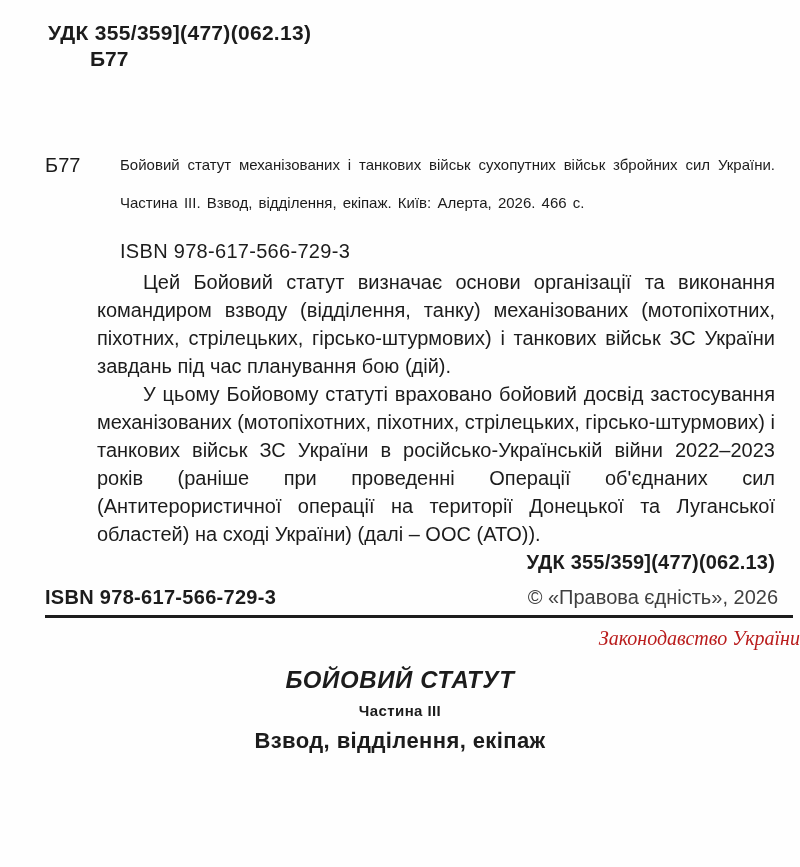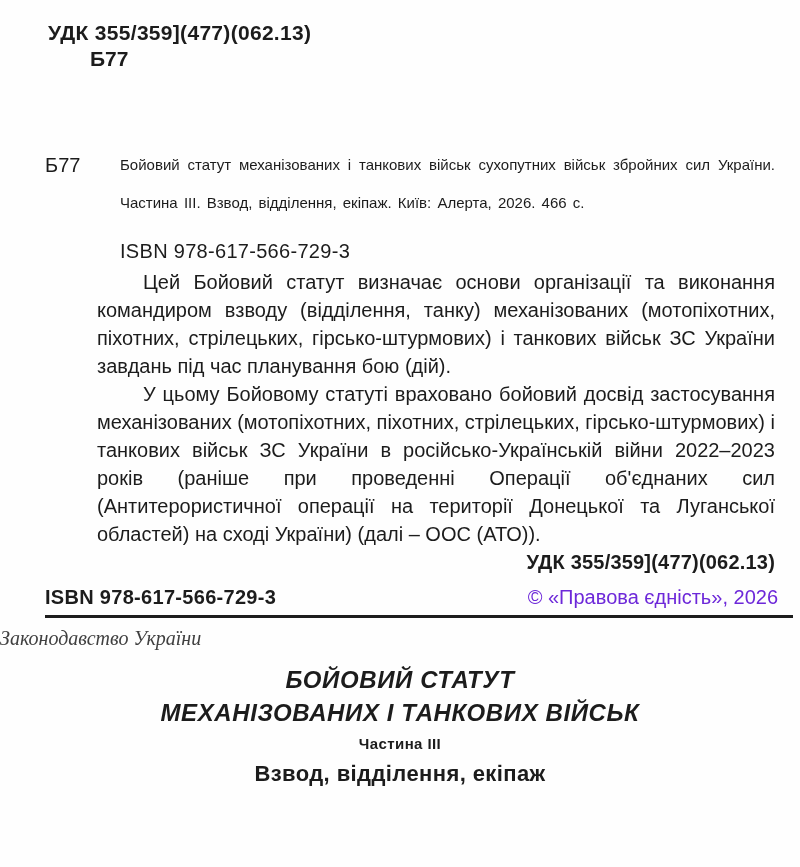--- a/index.html
+++ b/index.html
@@ -89,37 +89,37 @@
     align-items: baseline;
     font-size: 20px;
     line-height: 26px;
   }
   .isbn-bottom {
     font-weight: 700;
     letter-spacing: 0.3px;
   }
   .copyright {
     font-weight: 400;
-    color: #6d28d9;
+    color: #404040;
   }
   .rule {
     margin-left: 45px;
     margin-top: 5px;
     width: 748px;
     height: 3px;
     background: #1d1d1d;
   }
   .series {
     margin-top: 8px;
-    text-align: left;
+    text-align: right;
     font-family: "Liberation Serif", "DejaVu Serif", serif;
     font-style: italic;
     font-size: 20px;
     line-height: 24px;
-    color: #404040;
+    color: #b91c1c;
   }
   .title-block {
     margin-top: 13px;
     text-align: center;
     font-weight: 700;
   }
   .title-line {
     font-size: 24px;
     line-height: 33px;
     letter-spacing: 0.6px;
@@ -162,18 +162,17 @@
     <div class="isbn-bottom">ISBN 978-617-566-729-3</div>
     <div class="copyright">© «Правова єдність», 2026</div>
   </div>
 
   <div class="rule"></div>
 
   <div class="series">Законодавство України</div>
 
   <div class="title-block">
     <div class="title-line">БОЙОВИЙ СТАТУТ</div>
-    <div class="title-line">МЕХАНІЗОВАНИХ І ТАНКОВИХ ВІЙСЬК</div>
     <div class="part-line">Частина III</div>
     <div class="subtitle-line">Взвод, відділення, екіпаж</div>
   </div>
 
 </div>
 
 </body></html>

